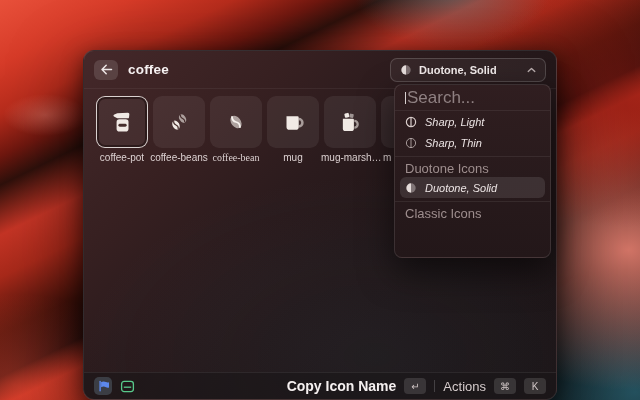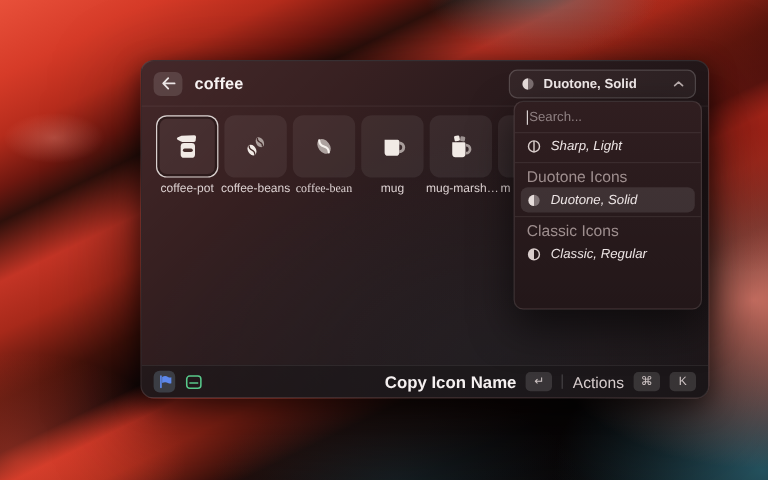--- a/index.html
+++ b/index.html
@@ -18,26 +18,26 @@
       radial-gradient(200px 130px at 15px 385px, rgba(235,75,52,.55), transparent 70%),
       linear-gradient(154deg,
         #e8503a 0%, #d63b28 9%, #b62c1c 16%,
         #6e170f 22%, #2e100b 26%,
         #c33425 33%, #a7291a 39%,
         #45120a 47%, #160808 53%,
         #c03122 57%, #a62a1a 62%,
         #200b08 70%, #0a0607 80%, #070506 100%);}
 
   
-  .window{position:absolute;left:83px;top:50px;width:474px;height:282px;
+  .window{position:absolute;left:83px;top:50px;width:474px;height:350px;
     border-radius:11px;border:1px solid rgba(255,255,255,.09);box-sizing:border-box;
     background:
       radial-gradient(420px 260px at 62% 88%, rgba(60,100,115,.12), transparent 70%),
       linear-gradient(137deg,#45282a 0%,#3f2526 10%,#372021 25%,#2b1b1d 42%,#231719 58%,#1e1416 75%,#1b1315 100%);
-    box-shadow:0 24px 70px rgba(0,0,0,.65), 0 6px 20px rgba(0,0,0,.5);margin-left:34px;}
+    box-shadow:0 24px 70px rgba(0,0,0,.65), 0 6px 20px rgba(0,0,0,.5);}
 
   
   .header{position:absolute;left:0;right:0;top:0;height:38px;display:flex;align-items:center;
     gap:10px;padding:0 10px;border-bottom:1px solid rgba(255,255,255,.055);box-sizing:border-box;}
   .back-btn{width:24px;height:20px;border:none;border-radius:6px;background:rgba(255,255,255,.13);
     color:#ece5e5;display:flex;align-items:center;justify-content:center;padding:0;cursor:default;}
   .query{flex:1;font-size:13.5px;font-weight:700;color:#f7f2f2;letter-spacing:.2px;}
   .style-btn{height:24px;display:flex;align-items:center;gap:7px;padding:0 9px;width:156px;box-sizing:border-box;
     border-radius:7px;border:1px solid rgba(255,255,255,.17);background:rgba(255,255,255,.05);color:#f1eaea;}
   .style-btn .lbl{font-size:11px;font-weight:600;flex:1;text-align:left;}
@@ -50,21 +50,21 @@
   .tlabel{position:absolute;top:101px;width:58px;font-size:10px;color:#ddd2d2;text-align:center;
     white-space:nowrap;overflow:visible;}
   .tlabel.left{text-align:left;width:14px;overflow:hidden;}
 
   
   .panel{position:absolute;left:310px;top:33px;width:157px;height:174px;border-radius:8px;
     border:1px solid rgba(255,255,255,.11);box-sizing:border-box;overflow:hidden;z-index:5;
     background:linear-gradient(180deg,#301e20 0%,#281a1c 55%,#231719 100%);
     box-shadow:0 14px 34px rgba(0,0,0,.55);}
   .search-row{height:25px;display:flex;align-items:center;padding:0 10px;gap:1px;
-    border-bottom:1px solid rgba(255,255,255,.07);color:#8f8082;font-size:11px;}
+    border-bottom:1px solid rgba(255,255,255,.07);color:#8f8082;font-size:17px;}
   .caret{width:1px;height:12px;background:#d8d0d0;}
   .mrow{height:21px;display:flex;align-items:center;gap:8px;padding:0 10px;color:#ece4e4;font-size:11px;font-style:italic;}
   .mrow.sel{margin:0 5px;padding:0 5px;border-radius:6px;background:rgba(255,255,255,.10);}
   .mdiv{height:1px;margin:3px 0;background:rgba(255,255,255,.075);}
   .msec{height:17px;display:flex;align-items:center;padding:0 10px;font-size:13px;color:#9e8e8e;}
 
   
   .footer{position:absolute;left:0;right:0;bottom:0;height:27px;display:flex;align-items:center;
     gap:8px;padding:0 10px;box-sizing:border-box;border-top:1px solid rgba(255,255,255,.07);
     background:rgba(26,21,23,.55);border-radius:0 0 10px 10px;}
@@ -182,44 +182,44 @@
 
       <div class="mrow">
         <span>
           <svg width="12" height="12" viewBox="0 0 12 12">
               <circle cx="6" cy="6" r="4.6" fill="none" stroke="#d9cdcb" stroke-width="1.2"></circle>
               <line x1="6" y1="1.4" x2="6" y2="10.6" stroke="#d9cdcb" stroke-width="1.2"></line>
             </svg>
         </span>
         <span>Sharp, Light</span>
       </div>
+      <div class="mrow">
+        <span>
+          <svg width="12" height="12" viewBox="0 0 12 12">
+              <circle cx="6" cy="6" r="4.6" fill="none" stroke="#d9cdcb" stroke-width="0.7"></circle>
+              <line x1="6" y1="1.4" x2="6" y2="10.6" stroke="#d9cdcb" stroke-width="0.7"></line>
+            </svg>
+        </span>
+        <span>Sharp, Thin</span>
+      </div>
 
       <div class="mdiv"></div>
       <div class="msec">Duotone Icons</div>
       <div class="mrow sel">
         <span>
           <svg width="12" height="12" viewBox="0 0 12 12">
               <path d="M6 1.3a4.7 4.7 0 0 0 0 9.4z" fill="#e6dddb"></path>
               <path d="M6 1.3a4.7 4.7 0 0 1 0 9.4z" fill="#e6dddb" opacity=".4"></path>
             </svg>
         </span>
         <span>Duotone, Solid</span>
       </div>
 
       <div class="mdiv"></div>
       <div class="msec">Classic Icons</div>
-      <div class="mrow">
-        <span>
-          <svg width="12" height="12" viewBox="0 0 12 12">
-              <circle cx="6" cy="6" r="4.5" fill="none" stroke="#d9cdcb" stroke-width="1.2"></circle>
-              <path d="M6 1.5a4.5 4.5 0 0 0 0 9z" fill="#d9cdcb"></path>
-            </svg>
-        </span>
-        <span>Classic, Regular</span>
-      </div>
     </div>
 
     <div class="footer">
       <span class="flag-badge">
         <svg width="12" height="12" viewBox="0 0 12 12">
           <path d="M3.1 1.4v9.4" stroke="#5d88ec" stroke-width="1.4" stroke-linecap="round"></path>
           <path d="M4.1 2.1c1.8-.9 3.3-.9 4.9 0 1 .55 2 .6 3 .2v5.1c-1 .4-2 .35-3-.2-1.6-.9-3.1-.9-4.9 0z" fill="#5d88ec"></path>
         </svg>
       </span>
       <span>

